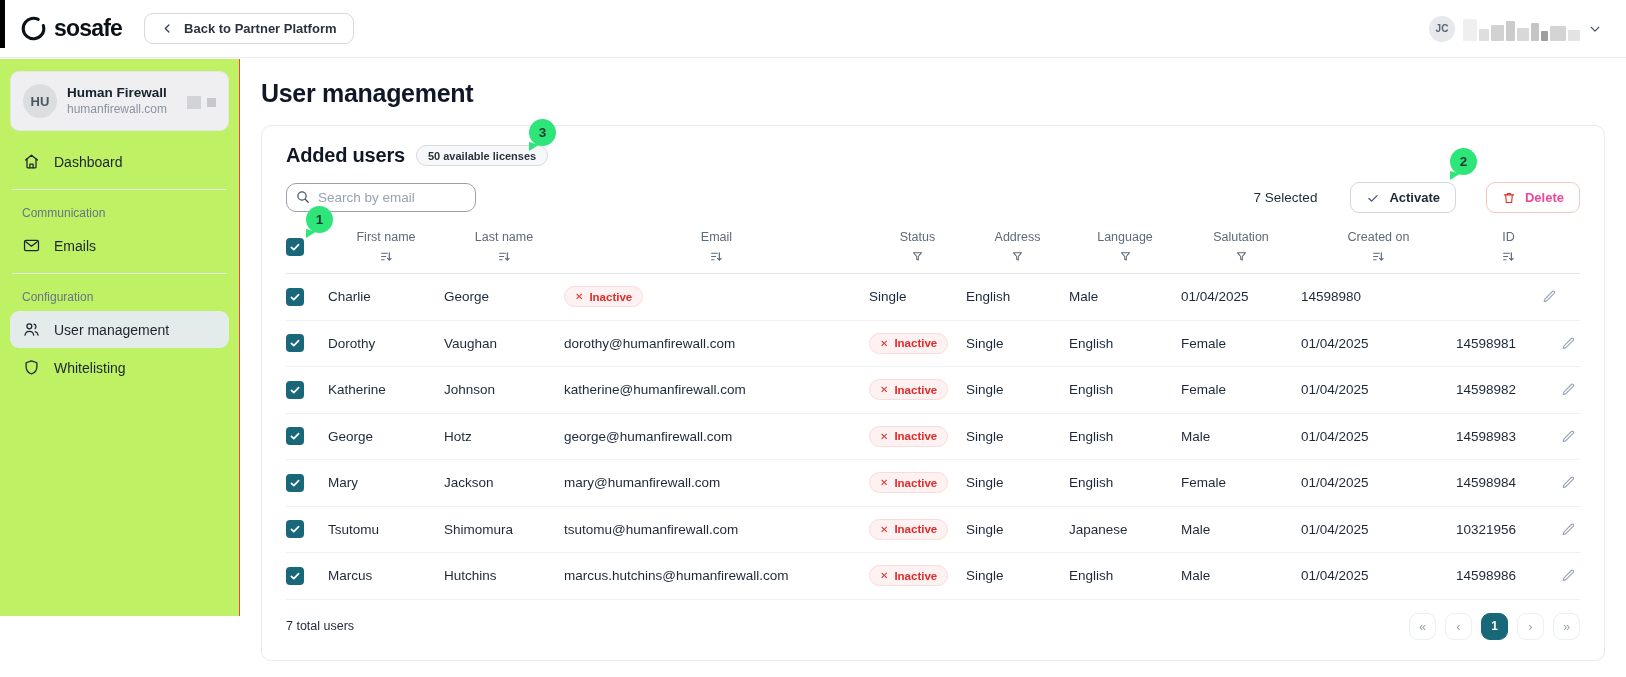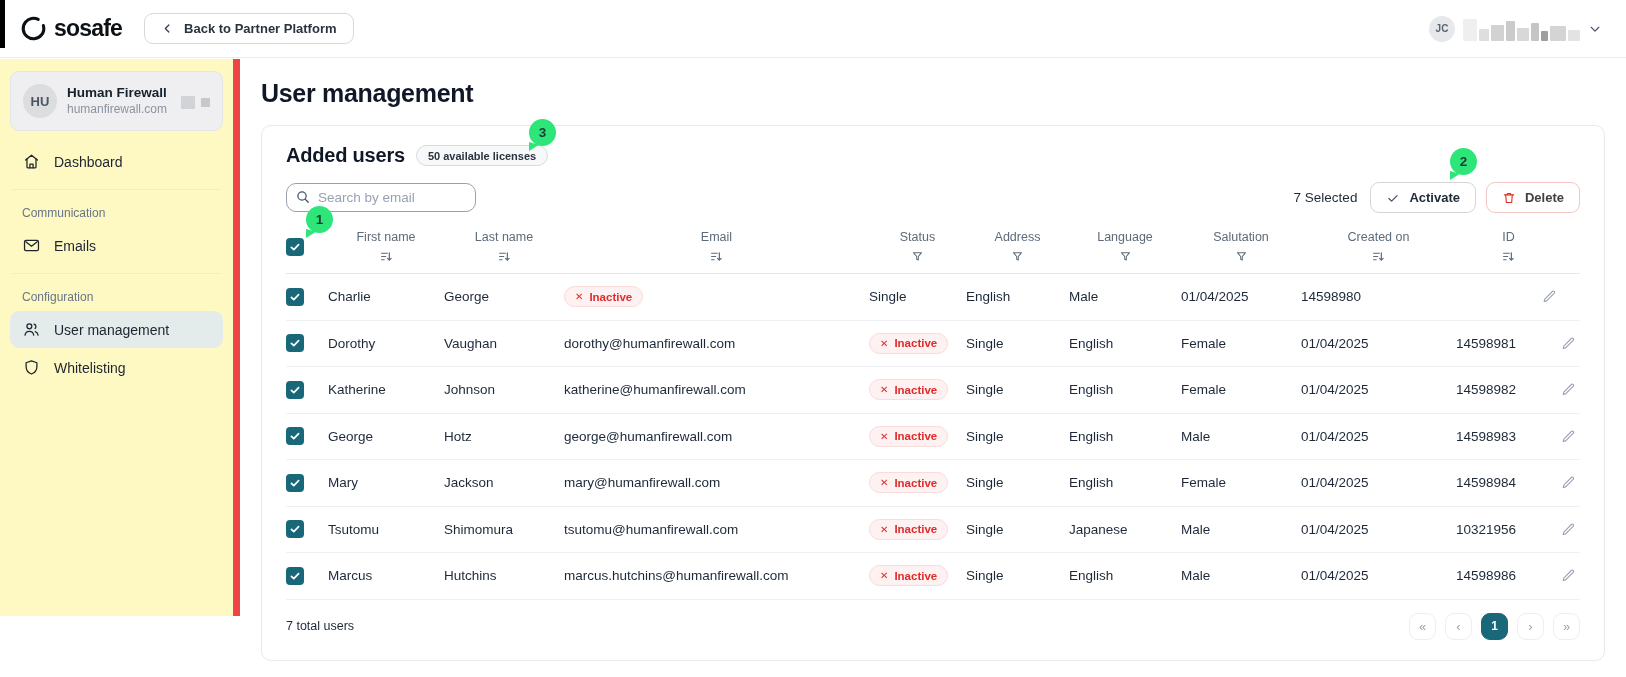--- a/index.html
+++ b/index.html
@@ -30,21 +30,21 @@
   .avatar {
     width:26px; height:26px; border-radius:50%; background:#e6e8eb; color:#5b6472;
     font-size:10px; font-weight:700; display:flex; align-items:center; justify-content:center;
   }
   .redacted { display:flex; align-items:flex-end; gap:2px; height:24px; }
   .redacted i { display:block; border-radius:1px; }
 
   
   .sidebar {
     position:absolute; top:59px; left:0; bottom:0; width:240px;
-    background:#fef9c3; border-right:7px solid #ef4444; padding:12px 10px;
+    background:#bef264; border-right:1px solid #ef4444; padding:12px 10px;
   }
   .org-card {
     display:flex; align-items:center; gap:10px; background:#efeff1;
     border:1px solid #e3e5e8; border-radius:9px; padding:12px 12px; cursor:pointer;
     margin-bottom:12px; position:relative;
   }
   .org-avatar {
     width:34px; height:34px; border-radius:50%; background:#dcdddf; color:#4b5563;
     font-size:13px; font-weight:700; display:flex; align-items:center; justify-content:center; flex:none;
   }
@@ -75,28 +75,28 @@
   }
 
   .toolbar { display:flex; align-items:center; justify-content:space-between; margin:15px 0 9px; }
   .search { position:relative; width:190px; }
   .search input {
     width:100%; height:29px; border:1px solid #99a1ab; border-radius:10px;
     padding:0 10px 0 31px; font-family:inherit; font-size:13.5px; color:#344054; background:#fff; outline:none;
   }
   .search input::placeholder { color:#98a2b3; }
   .search .mag { position:absolute; left:9px; top:6px; }
-  .toolbar-right { display:flex; align-items:center; gap:10px; }
+  .toolbar-right { display:flex; align-items:center; gap:30px; }
   .selected-count { font-size:13.5px; color:#1d2939; margin-right:3px; }
   .btn {
     display:inline-flex; align-items:center; gap:9px; height:31px; padding:0 15px;
     border-radius:9px; border:1px solid #d2d7dc; background:#fff; cursor:pointer;
     font-family:inherit; font-size:13px; font-weight:700; color:#1d2939;
   }
-  .btn.danger { border-color:#f3c6c4; color:#404040; }
+  .btn.danger { border-color:#f3c6c4; color:#ec4899; }
 
   
   .grid-cols {
     display:grid;
     grid-template-columns:42px 116px 120px 305px 97px 103px 112px 120px 155px 105px 1fr;
     align-items:center;
   }
   .thead { padding:8px 0 10px; color:#5d6b7a; font-size:12.5px; }
   .hcell { display:flex; align-items:center; gap:6px; cursor:pointer;flex-direction:column; }
   .hcell svg { flex:none; }

